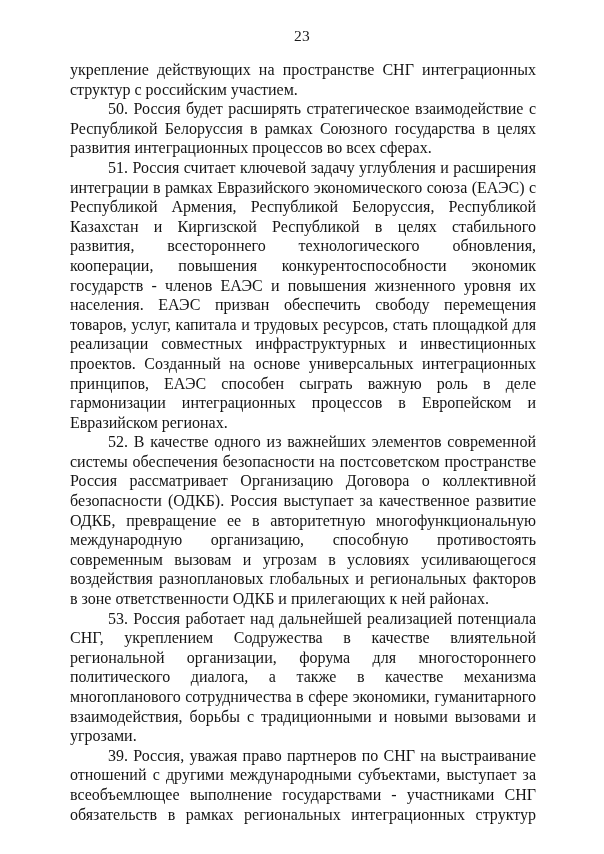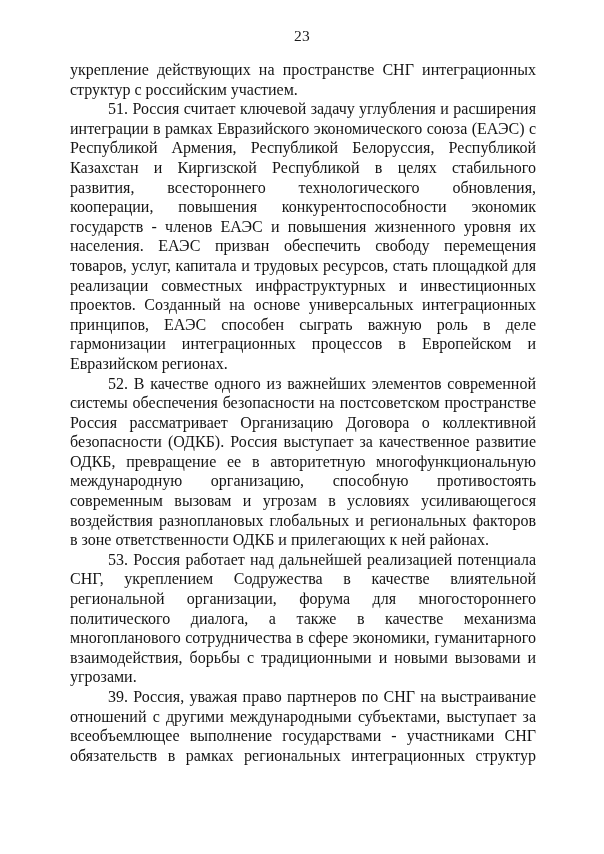--- a/index.html
+++ b/index.html
@@ -67,20 +67,21 @@
 <body>
 
 <div class="page">
 
   <div class="page-number">23</div>
 
   <div class="body-text">
 
     <p class="para no-indent">укрепление действующих на пространстве СНГ интеграционных структур с российским участием.</p>
 
+    <p class="para indent">50. Россия будет расширять стратегическое взаимодействие с Республикой Белоруссия в рамках Союзного государства в целях развития интеграционных процессов во всех сферах.</p>
 
     <p class="para indent">51. Россия считает ключевой задачу углубления и расширения интеграции в рамках Евразийского экономического союза (ЕАЭС) с Республикой Армения, Республикой Белоруссия, Республикой Казахстан и Киргизской Республикой в целях стабильного развития, всестороннего технологического обновления, кооперации, повышения конкурентоспособности экономик государств - членов ЕАЭС и повышения жизненного уровня их населения. ЕАЭС призван обеспечить свободу перемещения товаров, услуг, капитала и трудовых ресурсов, стать площадкой для реализации совместных инфраструктурных и инвестиционных проектов. Созданный на основе универсальных интеграционных принципов, ЕАЭС способен сыграть важную роль в деле гармонизации интеграционных процессов в Европейском и Евразийском регионах.</p>
 
     <p class="para indent">52. В качестве одного из важнейших элементов современной системы обеспечения безопасности на постсоветском пространстве Россия рассматривает Организацию Договора о коллективной безопасности (ОДКБ). Россия выступает за качественное развитие ОДКБ, превращение ее в авторитетную многофункциональную международную организацию, способную противостоять современным вызовам и угрозам в условиях усиливающегося воздействия разноплановых глобальных и региональных факторов в зоне ответственности ОДКБ и прилегающих к ней районах.</p>
 
     <p class="para indent">53. Россия работает над дальнейшей реализацией потенциала СНГ, укреплением Содружества в качестве влиятельной региональной организации, форума для многостороннего политического диалога, а также в качестве механизма многопланового сотрудничества в сфере экономики, гуманитарного взаимодействия, борьбы с традиционными и новыми вызовами и угрозами.</p>
 
     <p class="para indent full-justify">39. Россия, уважая право партнеров по СНГ на выстраивание отношений с другими международными субъектами, выступает за всеобъемлющее выполнение государствами - участниками СНГ обязательств в рамках региональных интеграционных структур</p>
 
   </div>

